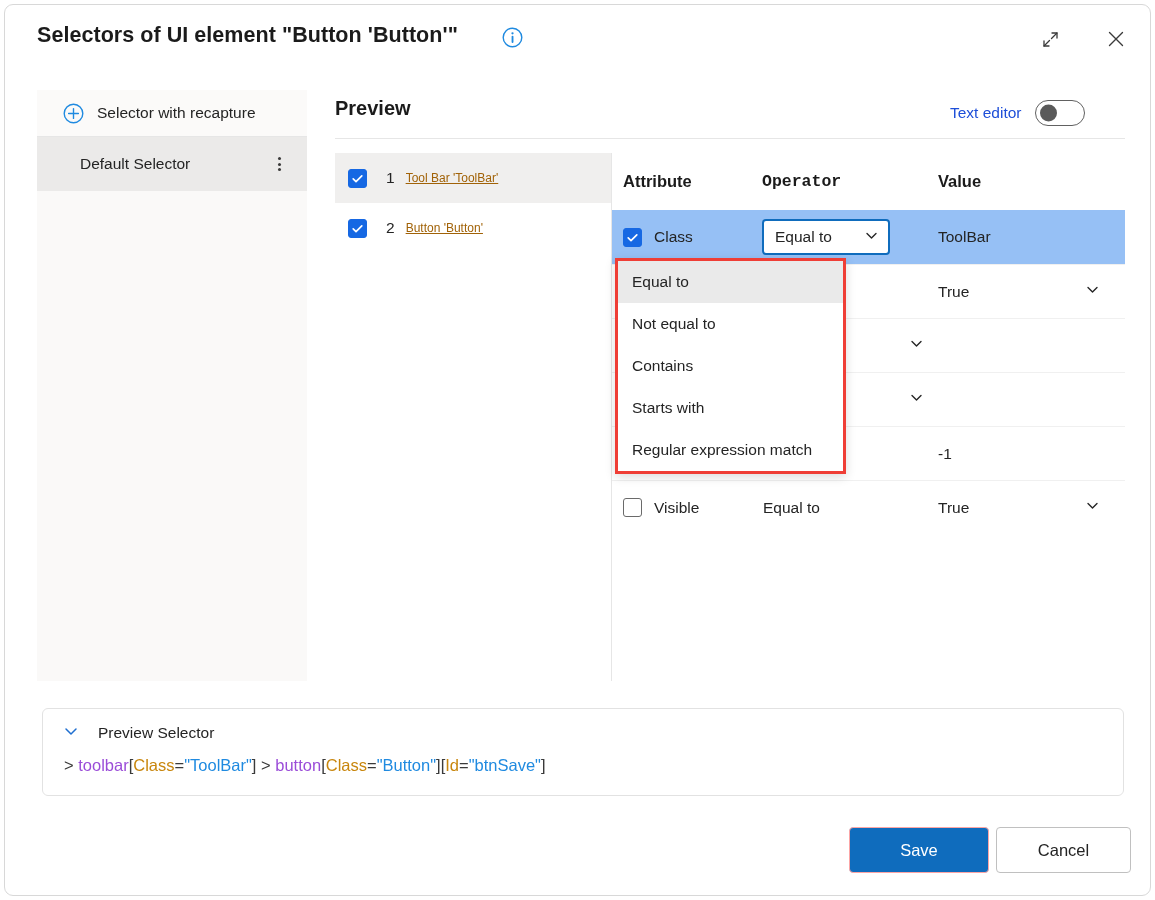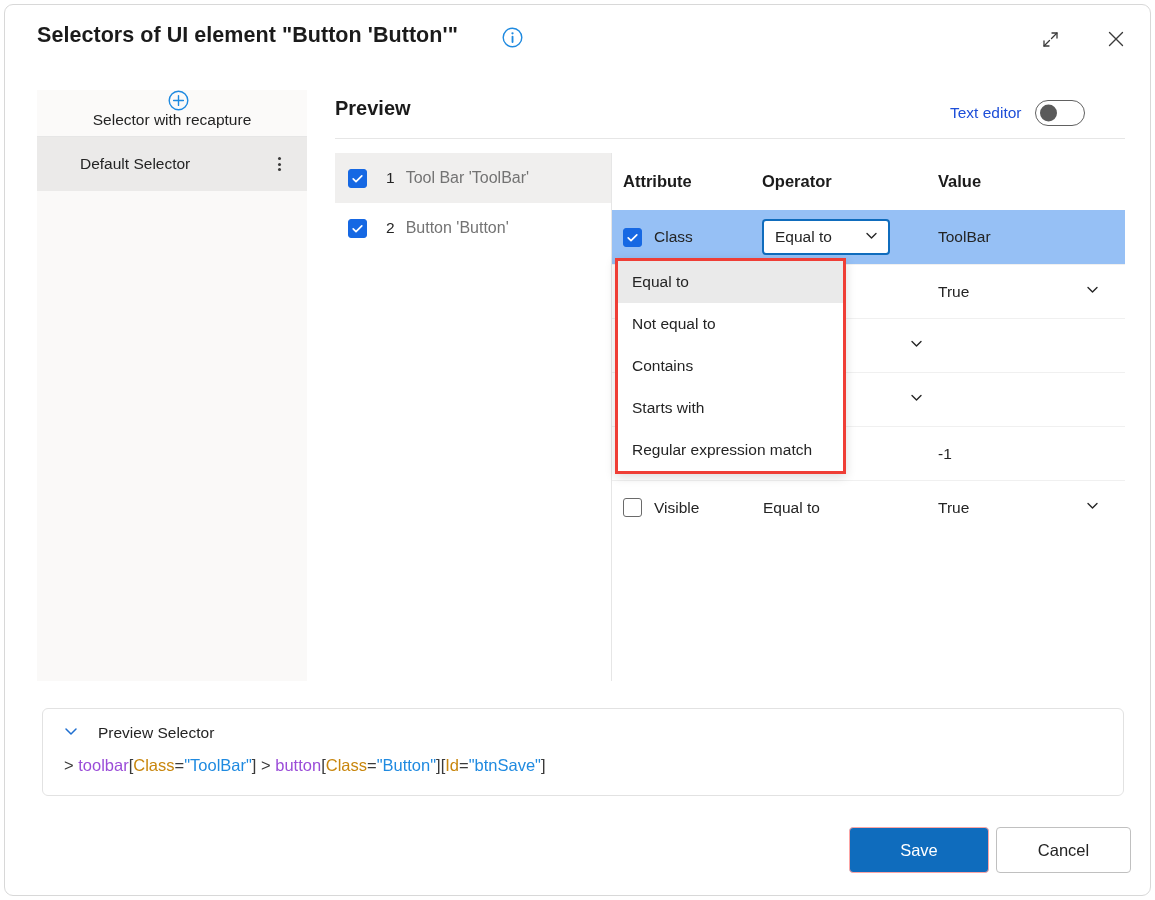--- a/index.html
+++ b/index.html
@@ -55,21 +55,20 @@
     width: 270px; height: 591px;
     background: #faf9f8;
   }
   .recapture {
     position: relative;
     height: 47px;
     display: flex; align-items: center;
     border-bottom: 1px solid #e6e6e6;
     background: #fbfaf9;
     cursor: pointer;
-    flex-direction: column;
   }
   .recapture .plus {
     margin-left: 26px; margin-right: 13px;
     width: 21px; height: 21px; flex: none;
   }
   .recapture .label {
     font-size: 15.5px; color: #242424;
   }
   .selector-row {
     position: relative;
@@ -139,42 +138,42 @@
     height: 50px;
     display: flex; align-items: center;
     padding-left: 13px;
     cursor: pointer;
   }
   .el-item.selected { background: #f0efee; }
   .el-idx {
     margin-left: 19px; margin-right: 11px;
     font-size: 15.5px; color: #242424;
   }
-  .el-name { font-size: 16px; color: #737373; }
+  .el-name { font-size: 12px; color: #a16207; text-decoration: underline; }
 
   .vdivider {
     position: absolute;
     left: 606px; top: 148px;
     width: 1px; height: 528px;
     background: #e6e6e6;
   }
 
   
   .attr-table {
     position: absolute;
     left: 607px; top: 148px;
     width: 513px; height: 528px;
   }
   .attr-head {
     display: flex; align-items: center;
     height: 57px;
     font-size: 16.5px; font-weight: 600; color: #1b1b1b;
   }
   .col-attr  { width: 150px; padding-left: 11px; }
-  .col-op    { width: 176px; }
+  .col-op    { width: 176px; font-family: Liberation Mono, monospace; }
   .col-val   { width: 180px; }
 
   .attr-row {
     position: relative;
     display: flex; align-items: center;
     height: 54px;
     border-top: 1px solid #f0f0f0;
     font-size: 15.5px; color: #242424;
   }
   .attr-row.highlight {

